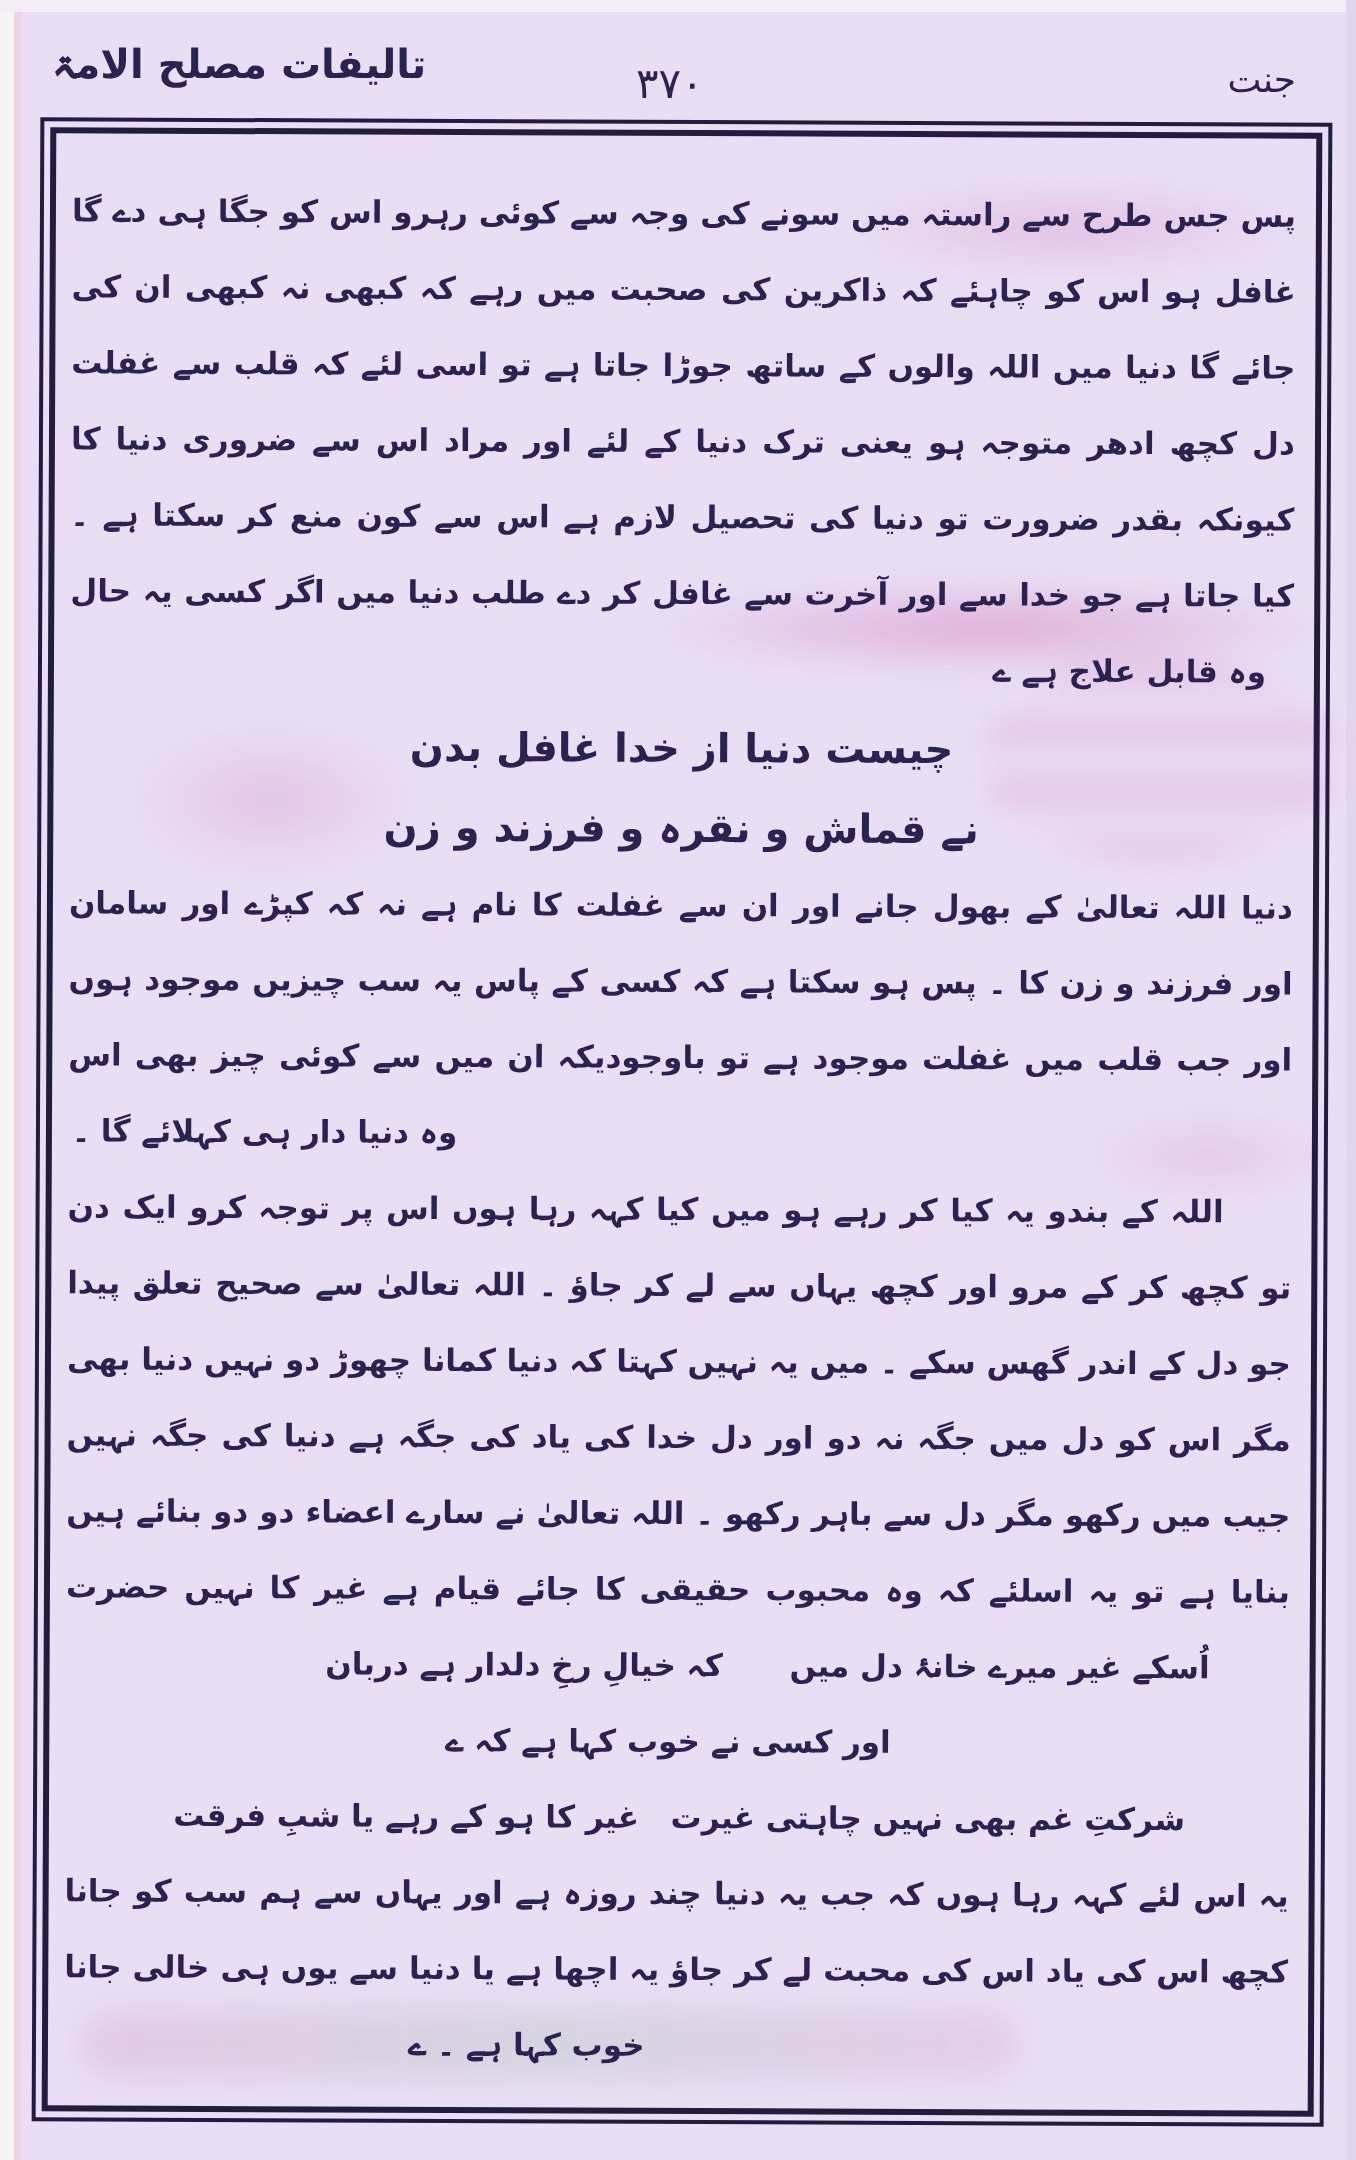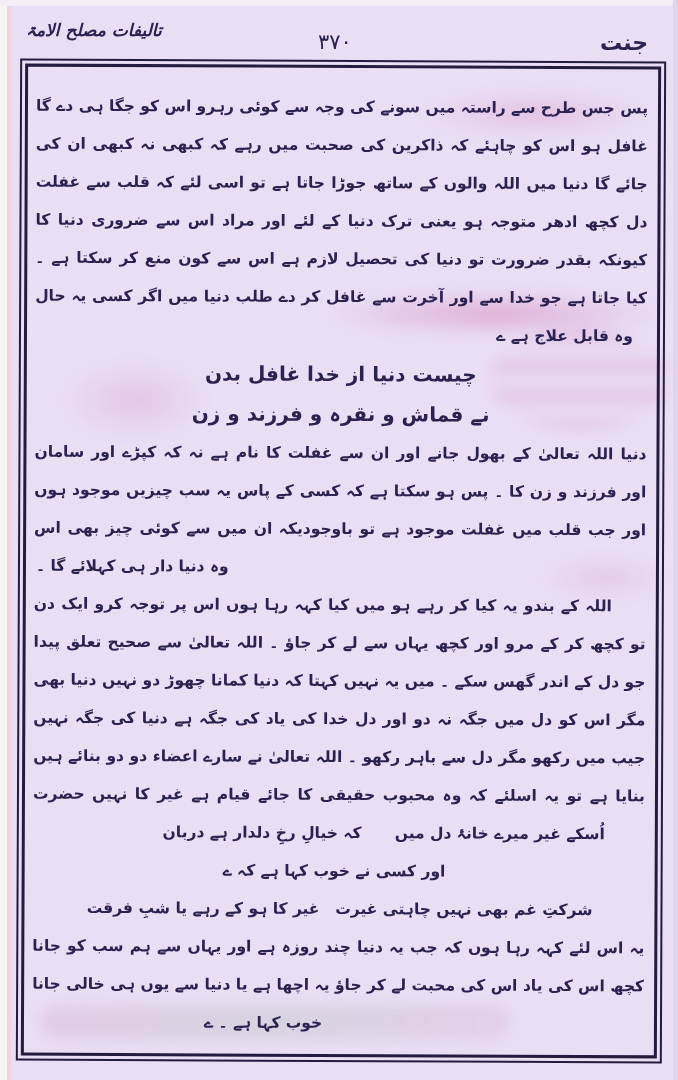--- a/index.html
+++ b/index.html
@@ -20,23 +20,23 @@
   .bleed.b1{left:420px;top:90px;width:230px;height:48px;background:radial-gradient(ellipse,rgba(209,77,160,.20),rgba(209,77,160,0) 72%);}
   .bleed.b2{left:330px;top:292px;width:330px;height:44px;background:radial-gradient(ellipse,rgba(205,60,150,.30),rgba(205,60,150,0) 75%);}
   .bleed.b3{left:490px;top:330px;width:180px;height:100px;background:repeating-linear-gradient(180deg,rgba(200,55,150,.26) 0 12px,rgba(200,55,150,.05) 12px 30px);opacity:.55;}
   .bleed.b4{left:60px;top:360px;width:150px;height:80px;background:radial-gradient(ellipse,rgba(205,70,155,.16),rgba(205,70,155,0) 70%);}
   .bleed.b5{left:540px;top:555px;width:130px;height:45px;background:radial-gradient(ellipse,rgba(205,70,155,.14),rgba(205,70,155,0) 70%);}
   .bleed.b6{left:40px;top:1005px;width:470px;height:34px;background:linear-gradient(90deg,rgba(190,90,150,.14),rgba(120,160,130,.16),rgba(190,90,150,.12));border-radius:20px;}
 
   .ink{color:#2b2250;}
 
   
-  .hdr-right{position:absolute;top:30px;right:30px;font-size:22px;font-weight:bold;}
+  .hdr-right{position:absolute;top:30px;right:30px;font-size:18px;font-weight:normal;}
   .hdr-num{position:absolute;top:30px;left:318px;font-size:21px;font-weight:normal;letter-spacing:2px;}
-  .hdr-left{position:absolute;top:20px;left:26px;font-size:17px;font-weight:bold;font-style:italic;}
+  .hdr-left{position:absolute;top:20px;left:26px;font-size:20px;font-weight:bold;}
 
   
   .frame{
     position:absolute;left:18px;top:60px;width:646px;height:1002px;
     border:2px solid #241c3e;box-sizing:border-box;
     transform:rotate(0.25deg);
     background:transparent;
   }
   .frame-inner{
     position:absolute;inset:3px;border:3px solid #241c3e;box-sizing:border-box;

